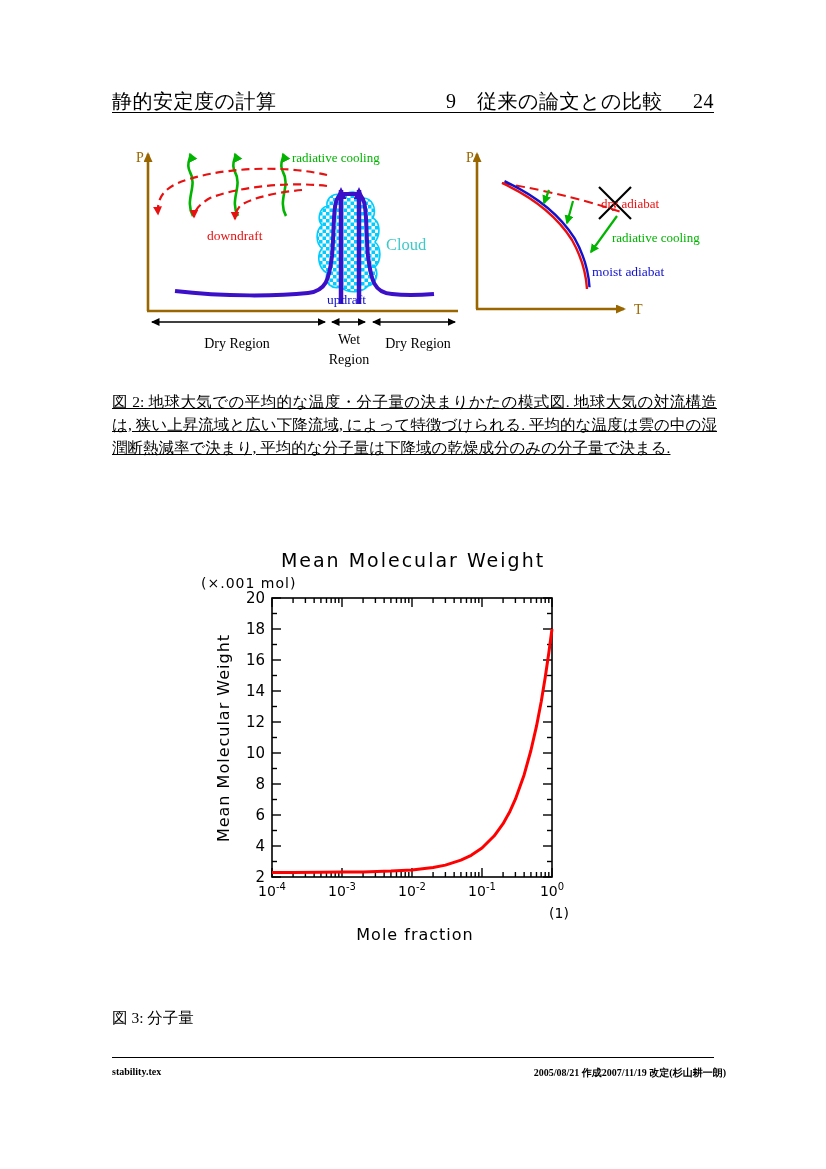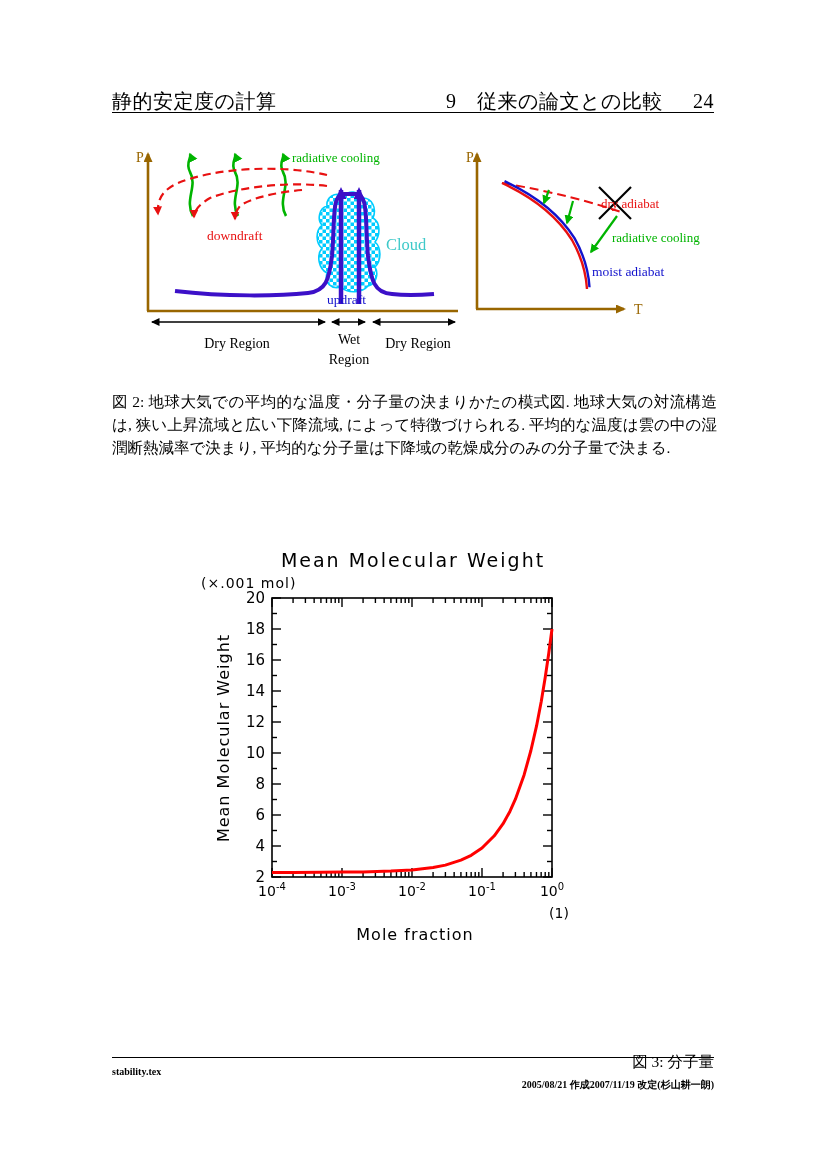--- a/index.html
+++ b/index.html
@@ -5,22 +5,22 @@
   html,body{margin:0;padding:0;}
   body{width:826px;height:1169px;background:#ffffff;position:relative;overflow:hidden;
        font-family:"Liberation Serif","DejaVu Serif",serif;color:#000;}
   .abs{position:absolute;}
   
   .hdr{font-size:20px;letter-spacing:.5px;}
   .rule{background:#000;height:1px;}
   .pagenum{margin-left:30px;margin-top:17px;}
   .ftr{font-size:10px;font-weight:bold;}
   
-  .cap2{font-size:15.5px;line-height:23px;text-align:justify;}
-  .cap3{font-size:15.5px;text-align:right;margin-top:44px;}
+  .cap2{font-size:15.5px;line-height:23px;text-align:justify;text-decoration:underline;}
+  .cap3{font-size:15.5px;text-align:left;}
   
   svg text{font-family:"Liberation Serif","DejaVu Serif",serif;}
   svg.fig3 text{font-family:"DejaVu Sans","Liberation Sans",sans-serif;}
   .st-brown{stroke:var(--axis-brown);fill:none;}
   .f-brown{fill:var(--axis-brown);}
   .t-brown{fill:var(--axis-brown);font-size:14px;}
   .st-green{stroke:var(--green);fill:none;}
   .f-green{fill:var(--green);}
   .t-green{fill:var(--green);font-size:13px;}
   .st-red{stroke:var(--red);fill:none;}
@@ -284,13 +284,13 @@
     </g>
   <polyline fill="none" stroke-width="3" stroke-linejoin="round" points="77.0,332.4 98.1,332.4 125.9,332.2 147.0,332.0 168.1,331.9 195.9,331.1 217.0,329.9 238.1,327.5 250.4,325.1 265.9,320.1 276.2,315.3 287.0,308.0 299.3,295.8 308.1,283.7 314.9,271.4 320.4,259.2 329.1,234.9 335.9,210.5 341.5,186.2 346.2,161.8 350.2,137.4 353.8,113.0 357.0,89.0" stroke="#ff0000"></polyline>
   <text x="364" y="378" class="xtick-label" style="font-size:14px;">(1)</text>
   <text x="220" y="400" class="chart-axis-label">Mole fraction</text>
 </svg>
 
 <div class="abs cap3" style="left:112px;top:1008px;width:602px;">図 3: 分子量</div>
 
 <div class="abs rule" style="left:112px;top:1057px;width:602px;"></div>
 <div class="abs ftr" style="left:112px;top:1066px;">stability.tex</div>
-<div class="abs ftr" style="right:112px;top:1066px;margin-top:12px;">2005/08/21 作成2007/11/19 改定(杉山耕一朗)</div>
+<div class="abs ftr" style="right:100px;top:1066px;">2005/08/21 作成2007/11/19 改定(杉山耕一朗)</div>
 
 </body></html>

